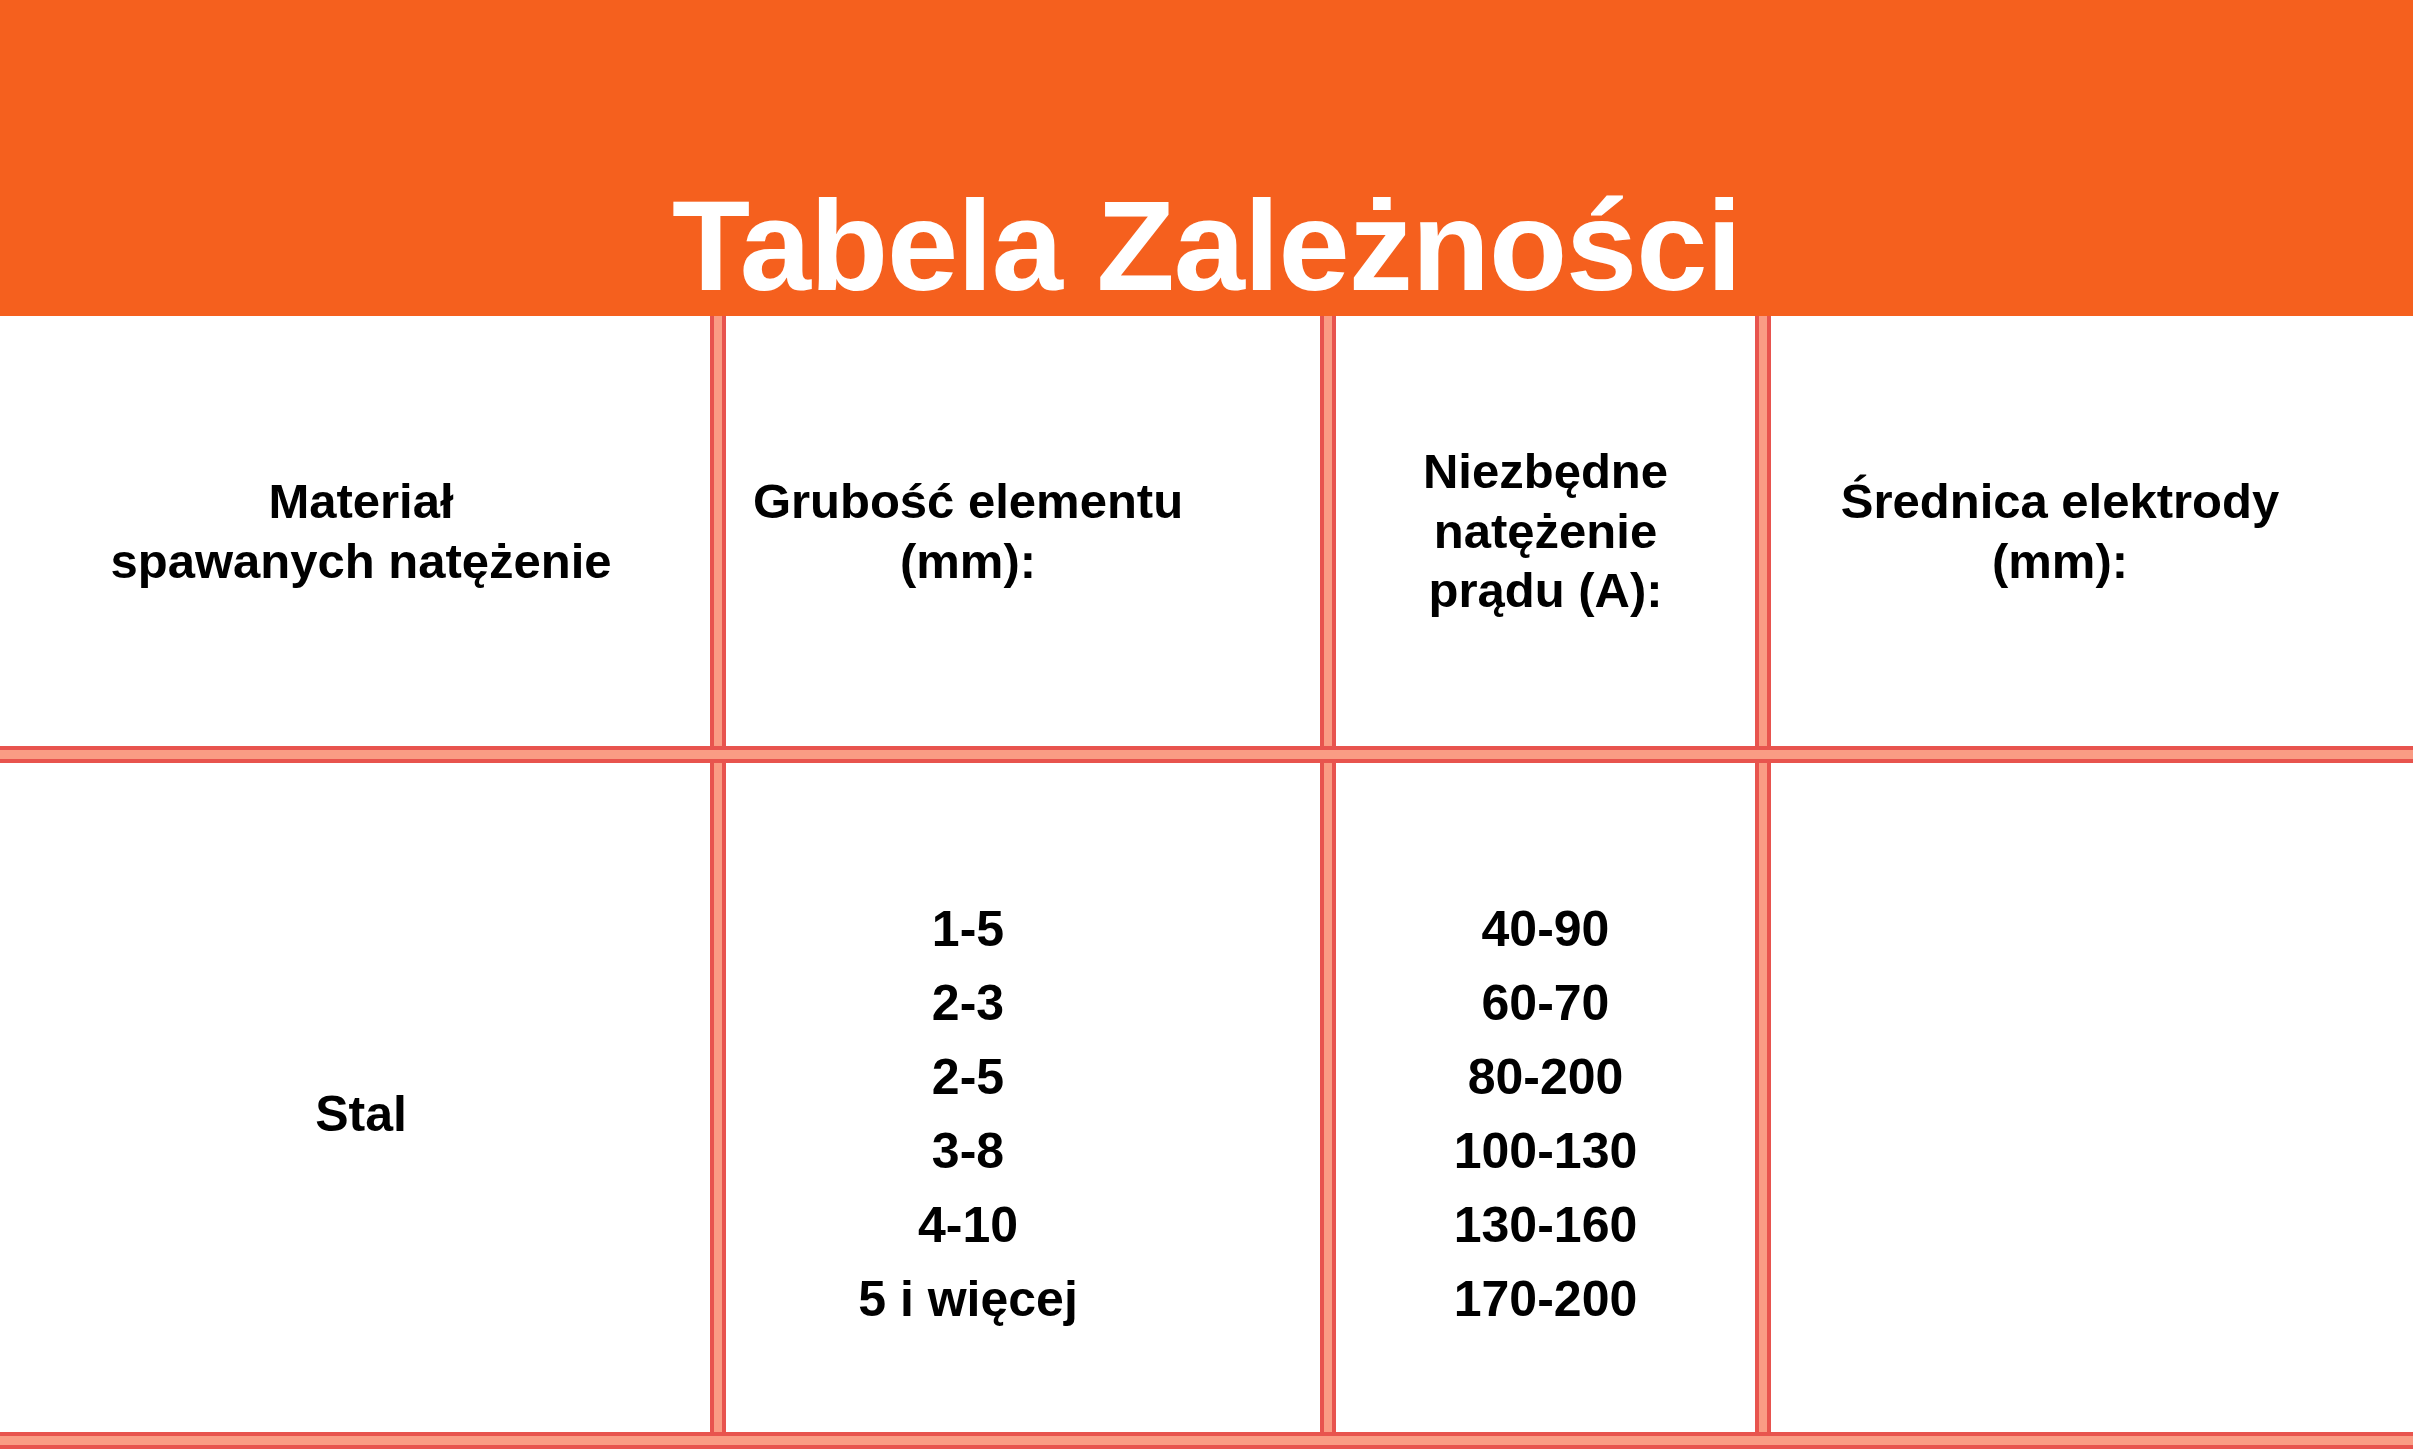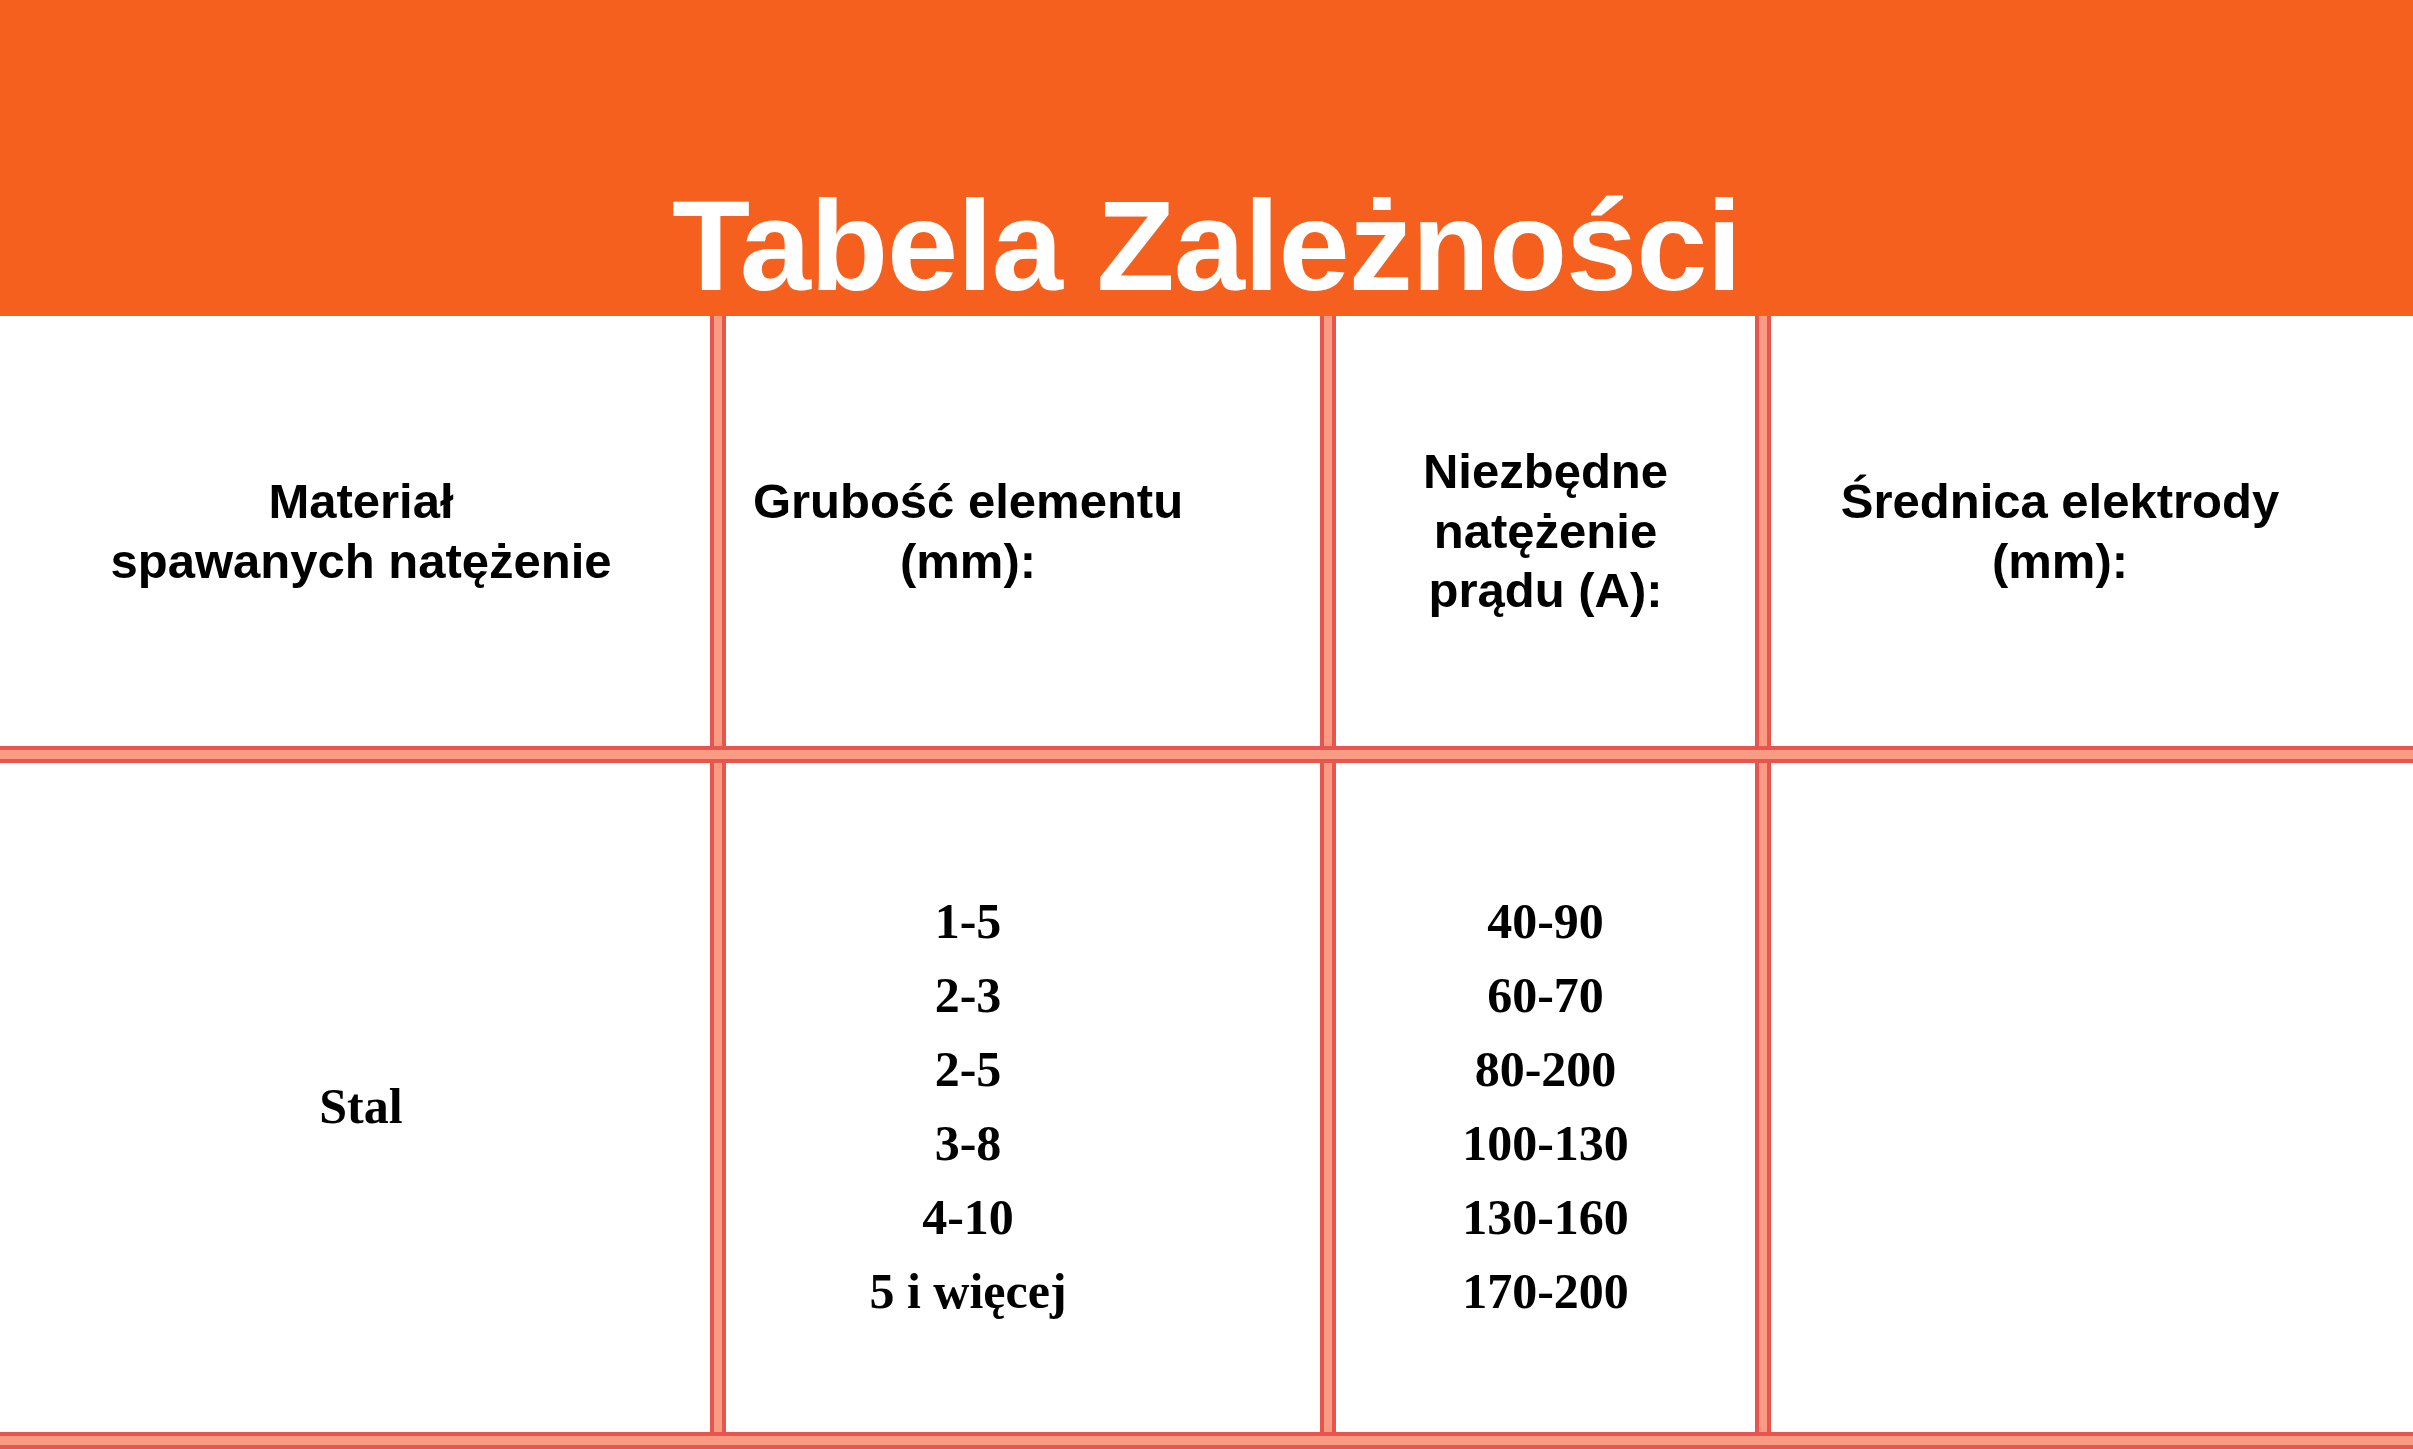--- a/index.html
+++ b/index.html
@@ -102,21 +102,21 @@
     line-height: 1.0;
   }
 
   
   .c1 { left: 0px;    width: 710px; padding-left: 12px;  }
   .c2 { left: 726px;  width: 484px;  }
   .c3 { left: 1336px; width: 419px;  }
   .c4 { left: 1771px; width: 578px;  }
 
   .hcell.c1, .hcell.c2, .hcell.c3, .hcell.c4 { top: 0; height: 431px; }
-  .dcell.c1, .dcell.c2, .dcell.c3, .dcell.c4 { top: 8px; height: 670px; font-family: Liberation Serif, serif; }
+  .dcell.c1, .dcell.c2, .dcell.c3, .dcell.c4 { top: 16px; height: 670px; }
 
   .stack {
     display: flex;
     flex-direction: column;
     align-items: center;
     justify-content: center;
   }
   .stack > span { display: block; white-space: nowrap; }
   .value-list > span { margin: 0; padding: 0 0 24px 0; }
   .value-list > span:last-child { padding-bottom: 0; }

